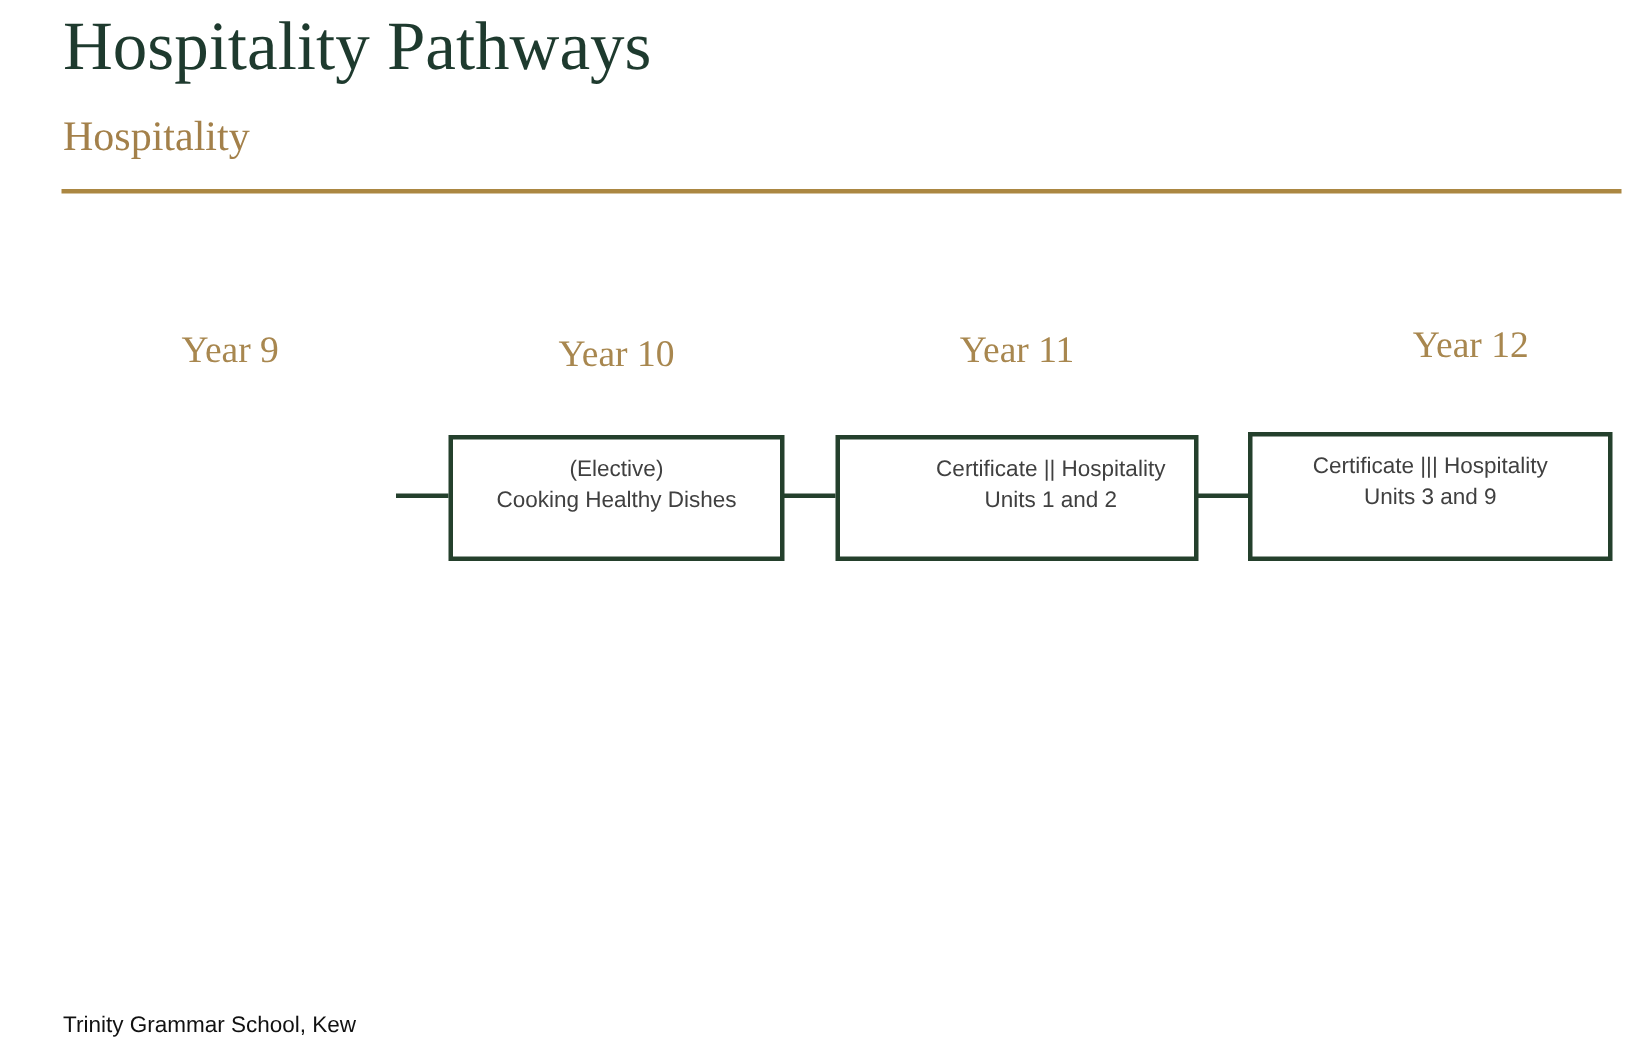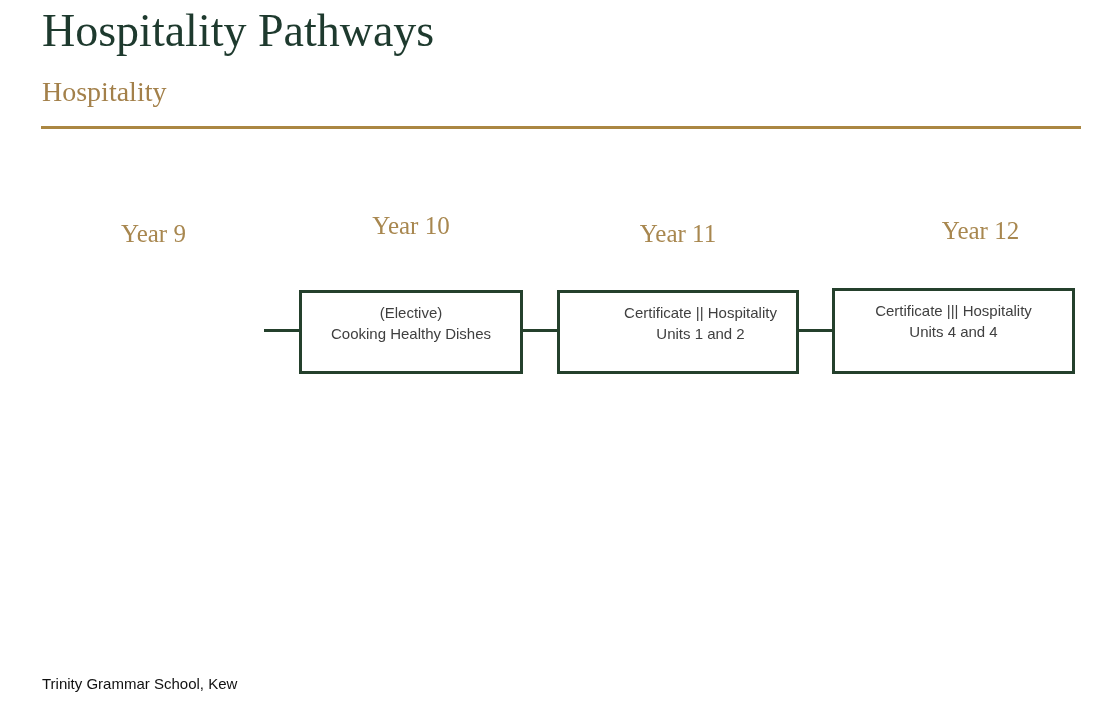--- a/index.html
+++ b/index.html
@@ -81,37 +81,37 @@
 <div class="page">
 
   <div class="title">Hospitality Pathways</div>
   <div class="subtitle">Hospitality</div>
   <div class="rule"></div>
 
   <div class="year-label" style="left:41px; top:220px; width:225px;">Year 9</div>
 
   <div class="connector" style="left:264px; width:37px;"></div>
 
-  <div class="year-label" style="left:299px; top:212px; width:224px;">Year 10</div>
+  <div class="year-label" style="left:299px; top:223px; width:224px;">Year 10</div>
   <div class="course-box" style="left:299px; top:290px; width:224px; height:84px;">
     <div>(Elective)</div>
     <div>Cooking Healthy Dishes</div>
   </div>
 
   <div class="connector" style="left:521px; width:38px;"></div>
 
   <div class="year-label" style="left:557px; top:220px; width:242px;">Year 11</div>
   <div class="course-box" style="left:557px; top:290px; width:242px; height:84px;padding-left:45px;">
     <div>Certificate || Hospitality</div>
     <div>Units 1 and 2</div>
   </div>
 
   <div class="connector" style="left:797px; width:37px;"></div>
 
   <div class="year-label" style="left:859px; top:217px; width:243px;">Year 12</div>
   <div class="course-box" style="left:832px; top:288px; width:243px; height:86px;">
     <div>Certificate ||| Hospitality</div>
-    <div>Units 4 and 4</div>
+    <div>Units 3 and 9</div>
   </div>
 
   <div class="footer">Trinity Grammar School, Kew</div>
 
 </div>
 
 </body></html>

